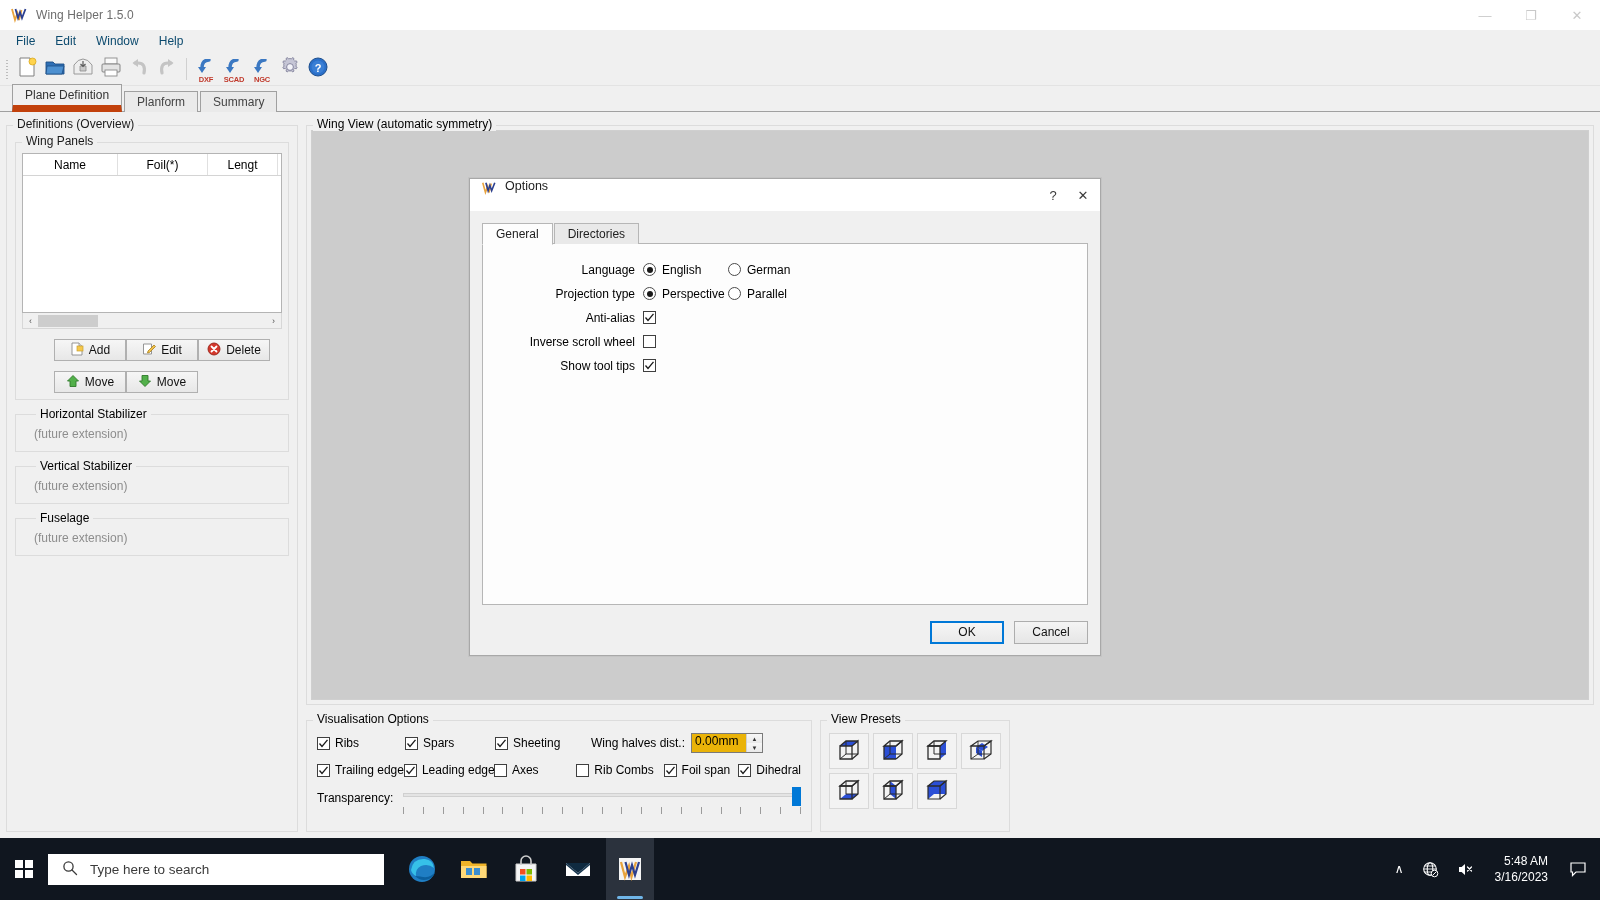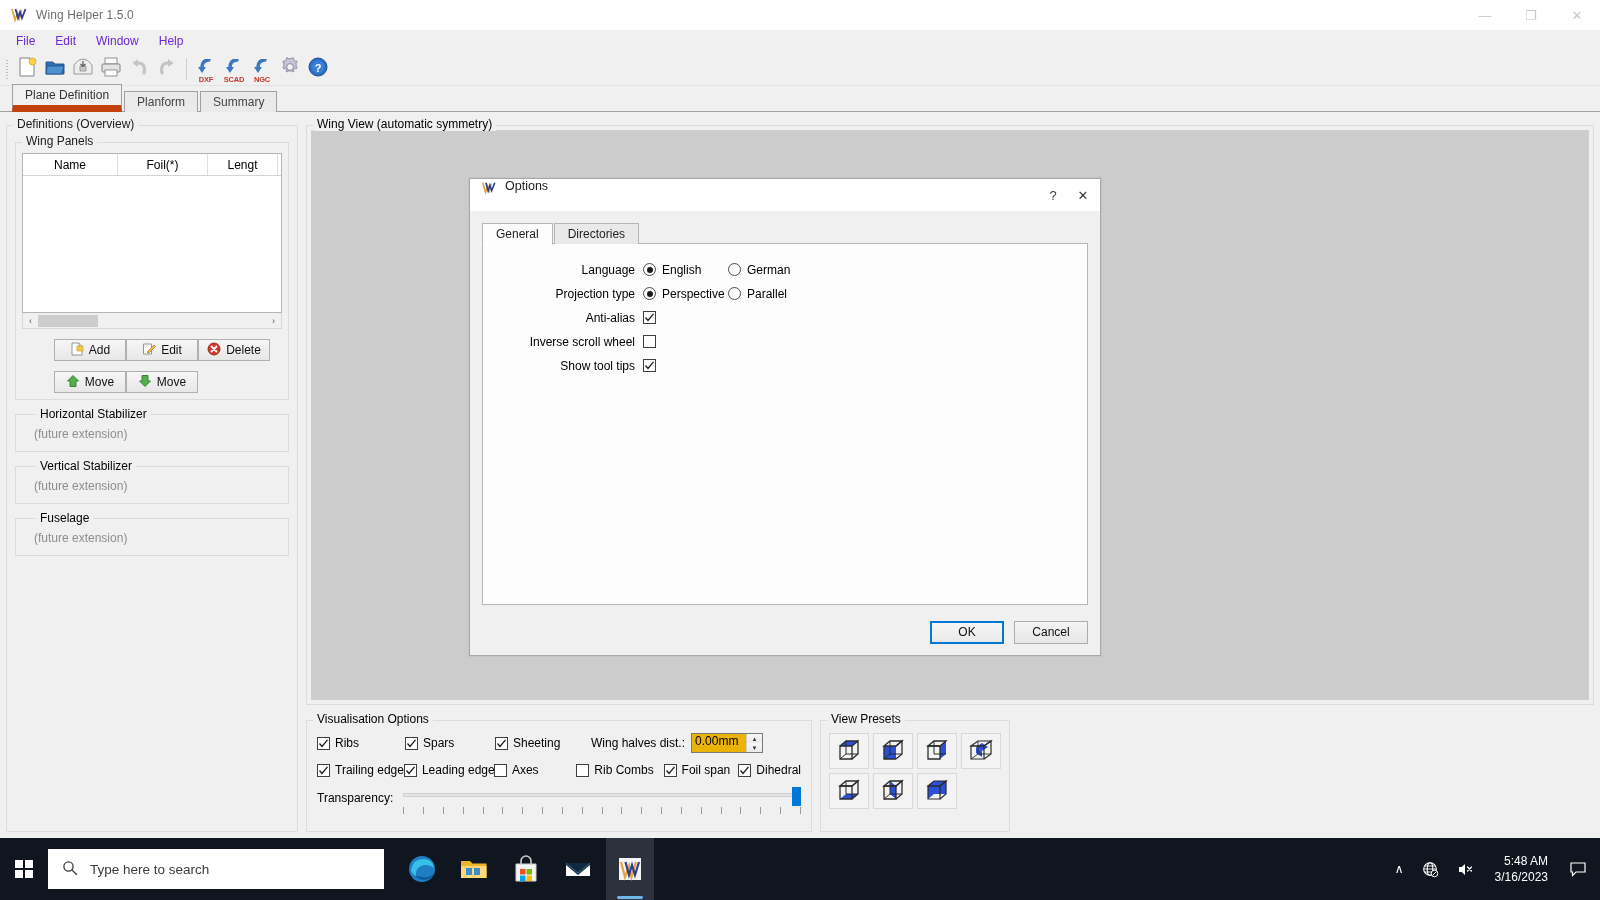--- a/index.html
+++ b/index.html
@@ -41,21 +41,21 @@
     width: 46px; height: 30px; display: flex; align-items: center; justify-content: center;
     color: #c9c9c9; font-size: 13px;
   }
 
   
   #menu-bar {
     height: 22px; flex: 0 0 22px; background: #f0f0f0;
     display: flex; align-items: center; padding-left: 6px;
   }
   .menu-item {
-    padding: 2px 10px; font-size: 12px; color: #6d28d9;
+    padding: 2px 10px; font-size: 12px; color: #0c4a6e;
   }
 
   
   #toolbar {
     height: 34px; flex: 0 0 34px; background: #f0f0f0;
     display: flex; align-items: center; padding-left: 4px;
     border-bottom: 1px solid #e3e3e3;
   }
   .tb-grip {
     width: 6px; height: 22px; margin-right: 3px;
@@ -264,21 +264,21 @@
   }
   .dlg-btn.default { border: 2px solid #0078d7; background: linear-gradient(to bottom,#f6f6f6,#e9e9e9); }
 
   
   #taskbar {
     position: absolute; left: 0; bottom: 0; width: 1600px; height: 62px;
     background: #10161f; display: flex; align-items: center;
   }
   #start-btn { width: 48px; height: 62px; display: flex; align-items: center; justify-content: center; }
   #search-box {
-    width: 336px; height: 40px; background: #ffffff; display: flex; align-items: center;
+    width: 336px; height: 31px; background: #ffffff; display: flex; align-items: center;
     margin-left: 0px; padding-left: 14px; gap: 12px;
   }
   #search-placeholder { color: #3b3b3b; font-size: 13.5px; }
   #task-icons { display: flex; align-items: center; margin-left: 14px; gap: 4px; }
   .task-icon {
     width: 48px; height: 62px; display: flex; align-items: center; justify-content: center;
     position: relative;
   }
   .task-icon.active { background: #2b323d; }
   .task-icon.active::after, .task-icon.running::after {

